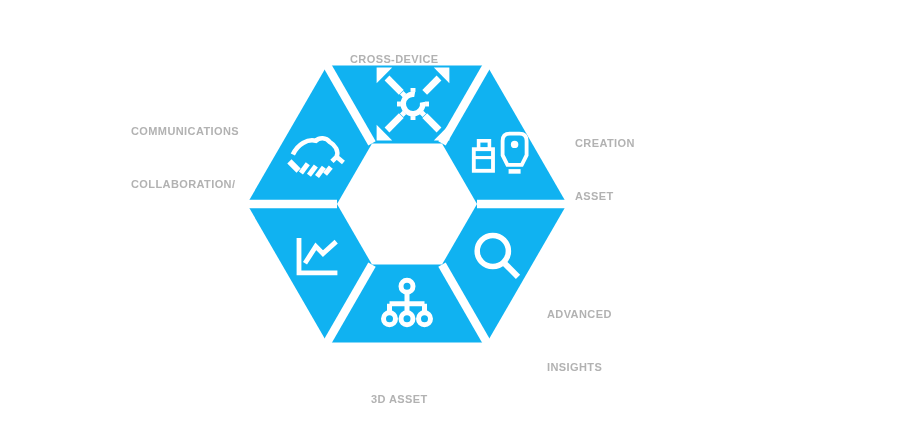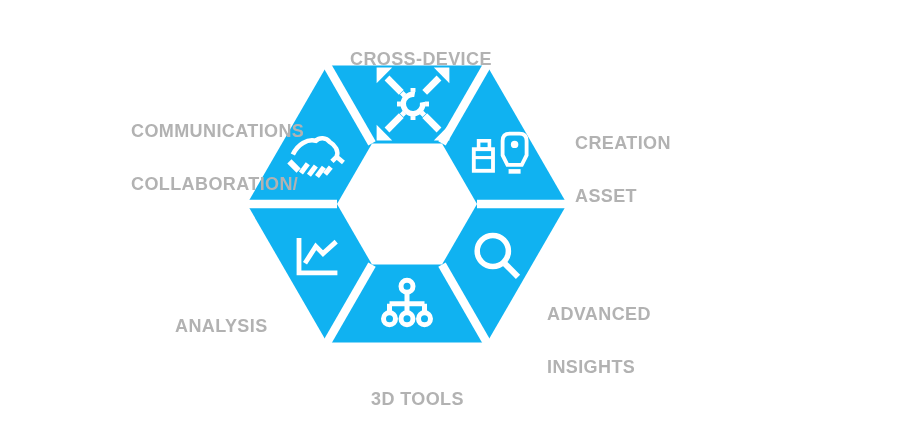--- a/index.html
+++ b/index.html
@@ -8,21 +8,21 @@
     background:var(--background,#ffffff);
     font-family:"Liberation Sans",sans-serif;
   }
   svg.hex{position:absolute;left:227px;top:24px;width:360px;height:360px;}
   .seg{fill:var(--segment-fill,#10b2f1);}
   .divider{stroke:var(--divider,#ffffff);stroke-width:8.5;}
   .inner-hex{fill:var(--background,#ffffff);}
   .icon-stroke{stroke:var(--icon,#ffffff);fill:none;}
   .icon-fill{fill:var(--icon,#ffffff);stroke:none;}
   .label{
-    position:absolute;font-weight:bold;font-size:18px;line-height:17.5px;
+    position:absolute;font-weight:bold;font-size:11px;line-height:17.5px;
     letter-spacing:0.4px;color:var(--label-text,#b2b2b2);white-space:pre;
   }
   .lbl-cross{left:350px;top:16px;}
   .lbl-creation{left:543px;top:100px;margin-left:32px;}
   .lbl-advanced{left:547px;top:271px;}
   .lbl-asset{left:371px;top:356px;}
   .lbl-predictive{left:175px;top:283px;}
   .lbl-collab{left:131px;top:88px;}
   .center-title{
     position:absolute;left:356px;top:174px;font-weight:bold;font-size:17px;
@@ -126,24 +126,23 @@
   </div>
   <div class="label lbl-creation">
     <div>CREATION</div>
     <div>ASSET</div>
   </div>
   <div class="label lbl-advanced">
     <div>ADVANCED</div>
     <div>INSIGHTS</div>
   </div>
   <div class="label lbl-asset">
-    <div>3D TOOLS</div>
+    <div>3D ASSET</div>
     
   </div>
   <div class="label lbl-predictive">
-    <div>ANALYSIS</div>
   </div>
   <div class="label lbl-collab">
     <div>COMMUNICATIONS</div>
     <div>COLLABORATION/</div>
   </div>
 
 </div>
 
 </body></html>

